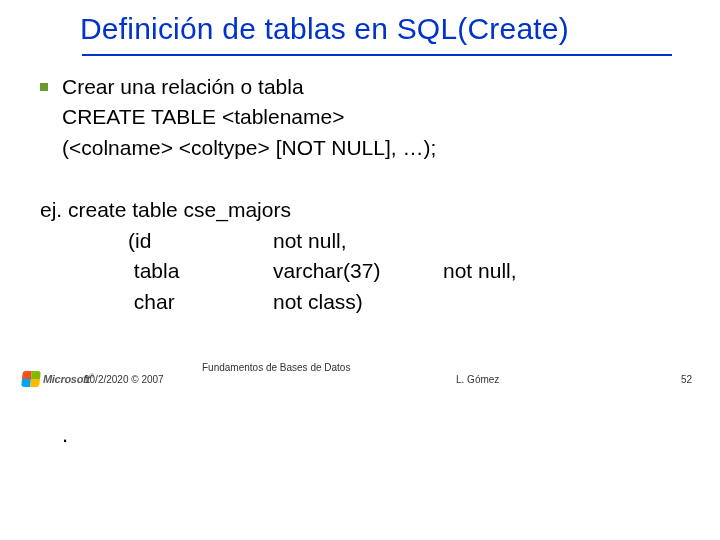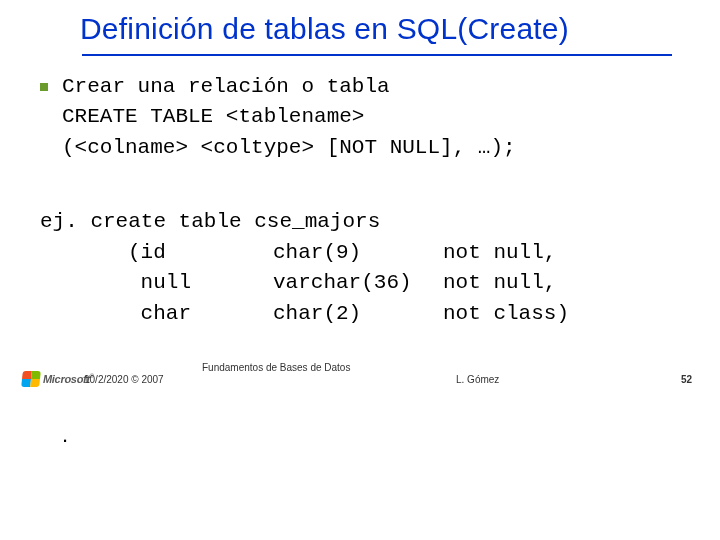--- a/index.html
+++ b/index.html
@@ -38,36 +38,36 @@
     background: #0033cc;
   }
   .body {
     position: absolute;
     top: 72px;
     left: 40px;
     right: 30px;
     font-size: 21px;
     color: #000;
     line-height: 1.45;
-    font-family: Liberation Mono, monospace;
+    font-family: Liberation Sans, sans-serif;
   }
   .bullet-row {
     display: flex;
     align-items: flex-start;
   }
   .bullet-sq {
     width: 8px;
     height: 8px;
     background: #6b9b2d;
     margin-top: 11px;
     margin-right: 14px;
     flex: 0 0 auto;
   }
   .example {
-    margin-top: 44px;
+    margin-top: 32px;
   }
   .col-table {
     margin-left: 88px;
   }
   .col-row {
     display: flex;
     align-items: center;
   }
   .col-a { width: 145px; white-space: pre; }
   .col-b { width: 170px; white-space: pre; }
@@ -83,21 +83,21 @@
     bottom: 14px;
     left: 0;
     width: 720px;
     font-size: 10px;
     font-family: Arial, sans-serif;
     color: #333;
   }
   .footer-date { position: absolute; left: 84px; bottom: 0; }
   .footer-center { position: absolute; left: 202px; bottom: 12px; }
   .footer-auth { position: absolute; left: 456px; bottom: 0; }
-  .footer-num { position: absolute; right: 28px; bottom: 0; font-weight: bold; }
+  .footer-num { position: absolute; right: 28px; bottom: 0; }
 
   
   .logo {
     position: absolute;
     left: 22px;
     bottom: 12px;
     display: flex;
     align-items: center;
     gap: 3px;
   }
@@ -142,31 +142,29 @@
         <div>CREATE TABLE &lt;tablename&gt;</div>
         <div>(&lt;colname&gt; &lt;coltype&gt; [NOT NULL], …);</div>
       </div>
     </div>
 
     <div class="example">
       <div>ej. create table cse_majors</div>
       <div class="col-table">
         <div class="col-row">
           <div class="col-a">(id</div>
-          <div class="col-b">char(9)</div>
           <div class="col-c">not null,</div>
         </div>
         <div class="col-row">
-          <div class="col-a"> null</div>
-          <div class="col-b">varchar(36)</div>
+          <div class="col-a"> tabla</div>
+          <div class="col-b">varchar(37)</div>
           <div class="col-c">not null,</div>
         </div>
         <div class="col-row">
           <div class="col-a"> char</div>
-          <div class="col-b">char(2)</div>
           <div class="col-c">not class)</div>
         </div>
       </div>
     </div>
 
   </div>
 
   <div class="dot-lone">.</div>
 
   <div class="logo">

